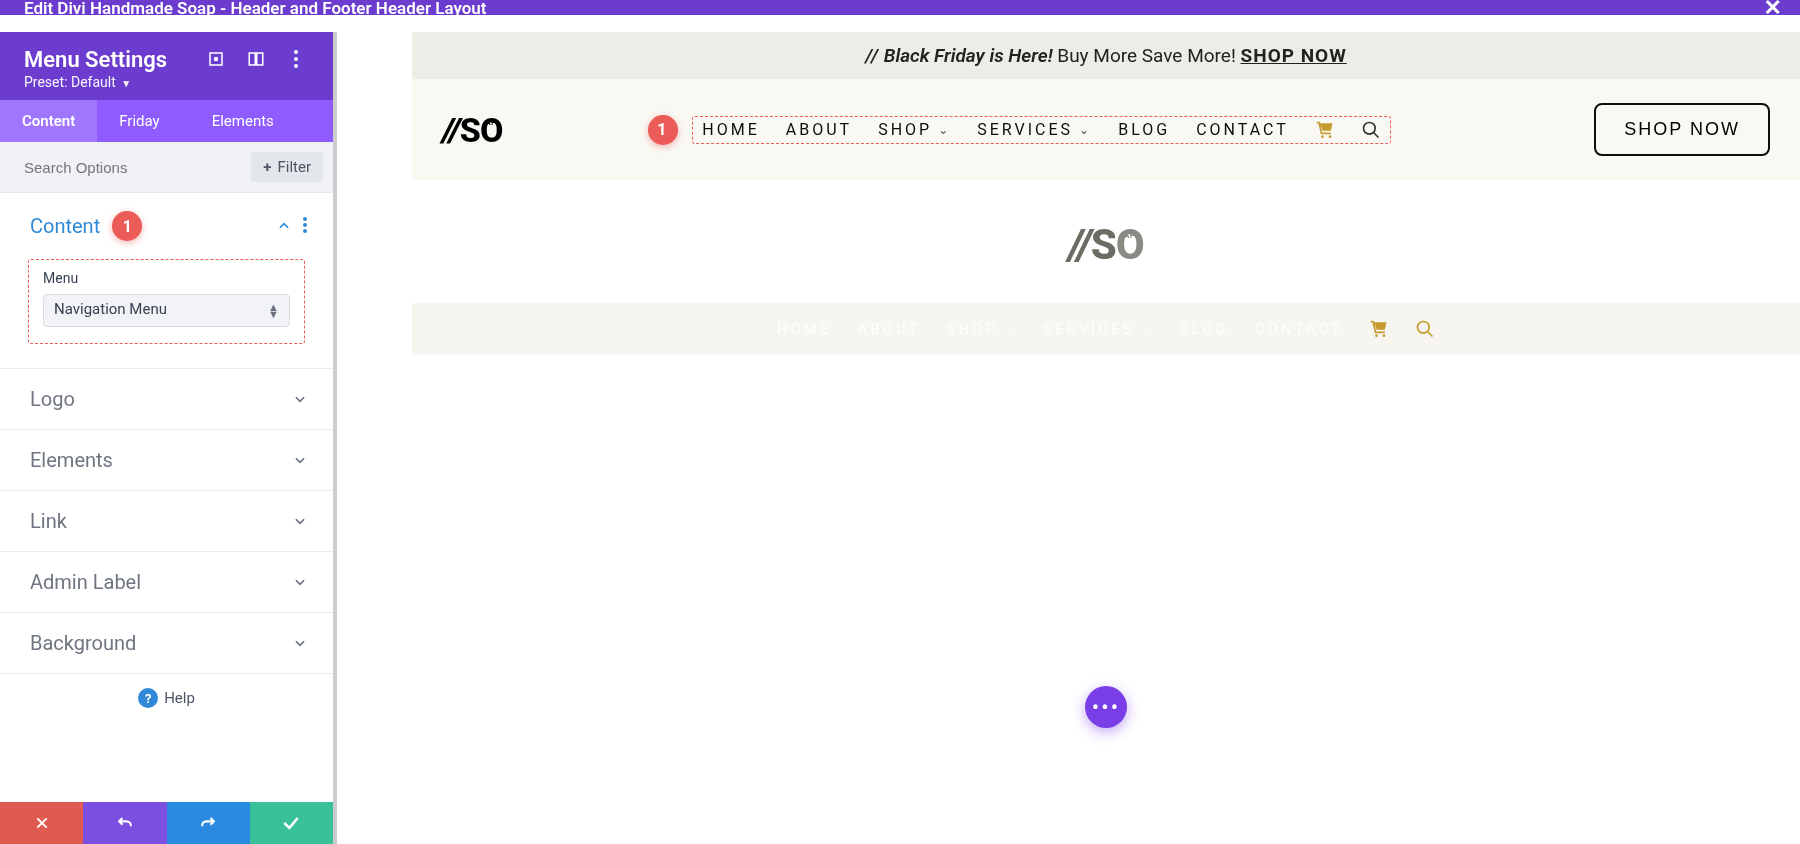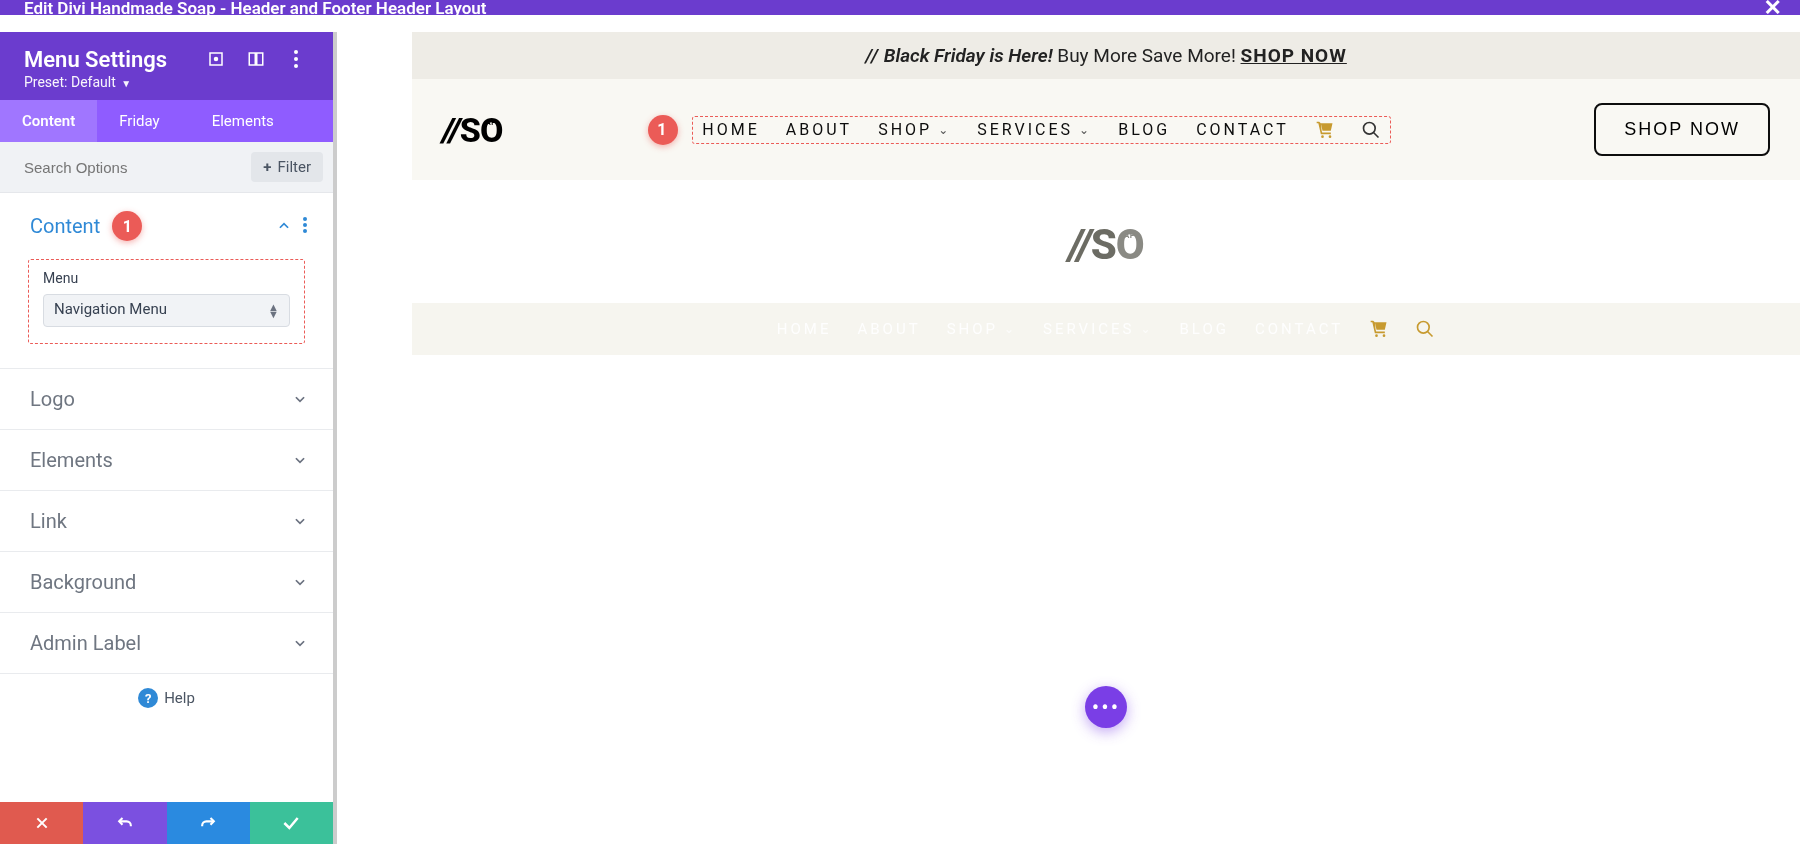--- a/index.html
+++ b/index.html
@@ -276,31 +276,31 @@
         <span class="title">Link</span>
         <span class="chev">
           <svg width="14" height="14" viewBox="0 0 24 24" fill="none" stroke="#6b7280" stroke-width="3">
               <polyline points="5 9 12 16 19 9"></polyline>
             </svg>
         </span>
       </div>
     </div>
     <div class="section">
       <div class="section-head">
-        <span class="title">Background</span>
+        <span class="title">Admin Label</span>
         <span class="chev">
           <svg width="14" height="14" viewBox="0 0 24 24" fill="none" stroke="#6b7280" stroke-width="3">
               <polyline points="5 9 12 16 19 9"></polyline>
             </svg>
         </span>
       </div>
     </div>
     <div class="section">
       <div class="section-head">
-        <span class="title">Admin Label</span>
+        <span class="title">Background</span>
         <span class="chev">
           <svg width="14" height="14" viewBox="0 0 24 24" fill="none" stroke="#6b7280" stroke-width="3">
               <polyline points="5 9 12 16 19 9"></polyline>
             </svg>
         </span>
       </div>
     </div>
 
     <div class="help-row">
       <span class="qm">?</span>

